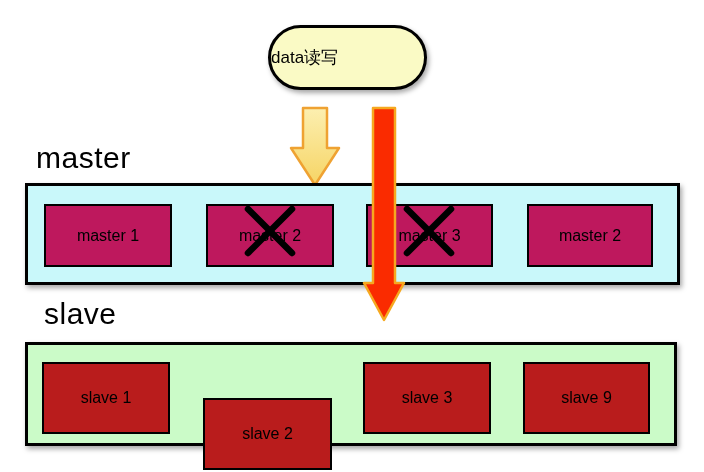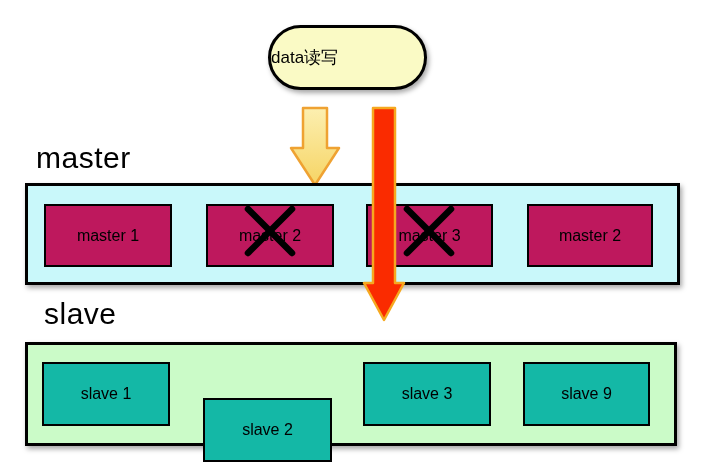--- a/index.html
+++ b/index.html
@@ -40,21 +40,21 @@
   .master-container { left: 25px; top: 183px; width: 655px; height: 102px; background: #C9F8FA; }
   .slave-container  { left: 25px; top: 342px; width: 652px; height: 104px; background: #CBFBC8; }
   .node {
     position: absolute;
     border: 2px solid #000;
     box-sizing: border-box;
     display: flex; align-items: center; justify-content: center;
     font-size: 16px;
   }
   .master-node { background: #be185d; top: 204px; height: 63px; }
-  .slave-node  { background: #14b8a6; top: 362px; height: 64px; }
+  .slave-node  { background: #b91c1c; top: 362px; height: 72px; }
   .m1 { left: 44px;  width: 128px; }
   .m2 { left: 206px; width: 128px; }
   .m3 { left: 366px; width: 127px; }
   .m4 { left: 527px; width: 126px; }
   .s1 { left: 42px;  width: 128px; }
   .s2 { left: 203px; width: 129px; margin-top: 36px; }
   .s3 { left: 363px; width: 128px; }
   .s4 { left: 523px; width: 127px; }
   .overlay { position: absolute; pointer-events: none; }
 </style>

